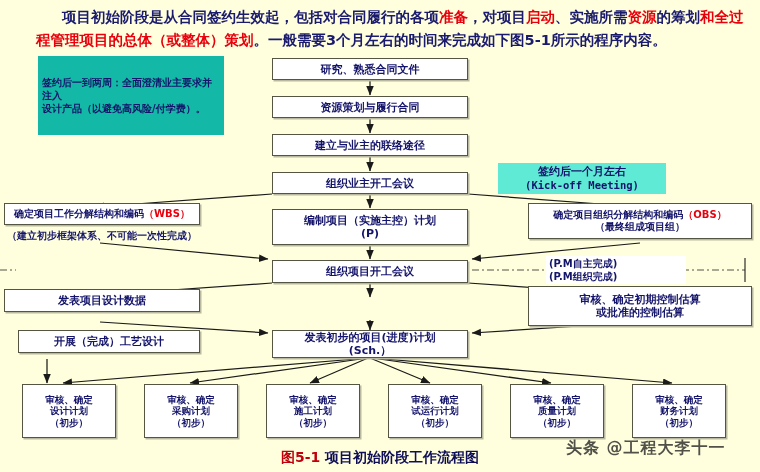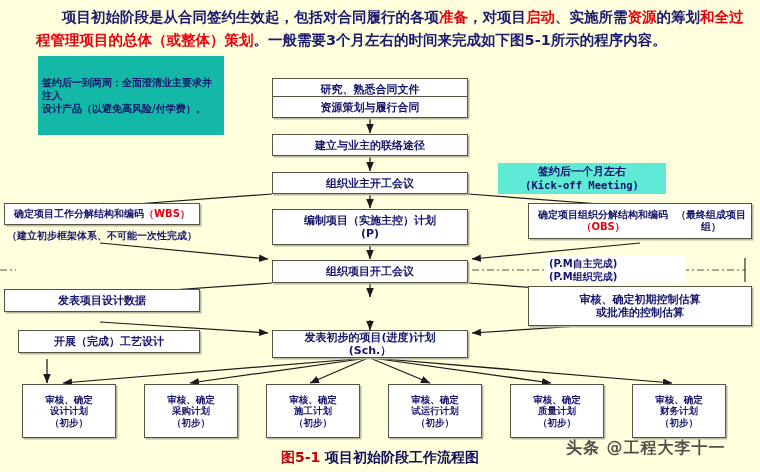--- a/index.html
+++ b/index.html
@@ -180,21 +180,21 @@
   <div style="position:absolute; left:498px; top:163px; width:168px; background:#5eead4; padding:2px 4px; box-sizing:border-box;">
     <div style="font-size:11px;font-weight:bold;color:#14146b;line-height:14px;text-align:center;">签约后一个月左右</div>
     <div style="font-size:10.5px;font-weight:bold;color:#14146b;line-height:13px;text-align:center;font-family:'DejaVu Sans Mono','Liberation Mono',monospace;">(Kick-off Meeting)</div>
   </div>
 
   <div style="position:absolute; left:546px; top:256px; width:140px; background:#ffffff; padding:1px 3px; box-sizing:border-box;">
     <div style="font-size:10px;font-weight:bold;color:#14146b;line-height:13px;">(P.M自主完成)</div>
     <div style="font-size:10px;font-weight:bold;color:#14146b;line-height:13px;">(P.M组织完成)</div>
   </div>
 
-  <div class="node" style="left:272px; top:58px; width:196px; height:22px;margin-top:20px;">
+  <div class="node" style="left:272px; top:58px; width:196px; height:22px;">
     <span>研究、熟悉合同文件</span>
   </div>
 
   <div class="node" style="left:272px; top:96px; width:196px; height:22px;">
     <span>资源策划与履行合同</span>
   </div>
 
   <div class="node" style="left:272px; top:134px; width:196px; height:22px;">
     <span>建立与业主的联络途径</span>
   </div>
@@ -225,21 +225,21 @@
   <div class="subnote" style="left:2px; top:230px; width:200px;">（建立初步框架体系、不可能一次性完成）</div>
 
   <div class="node" style="left:4px; top:289px; width:196px; height:23px;">
     <span>发表项目设计数据</span>
   </div>
 
   <div class="node" style="left:18px; top:330px; width:182px; height:23px;">
     <span>开展（完成）工艺设计</span>
   </div>
 
-  <div class="node small" style="left:528px; top:203px; width:224px; height:36px; flex-direction:row; justify-content:center;">
+  <div class="node small" style="left:528px; top:203px; width:224px; height:36px; flex-direction:column; justify-content:center;">
     <div>
       <span>确定项目组织分解结构和编码</span><span class="red">（OBS）</span>
     </div>
     <div>（最终组成项目组）</div>
   </div>
 
   <div class="node" style="left:528px; top:286px; width:224px; height:40px; white-space:pre-line;">
     <span>审核、确定初期控制估算
 或批准的控制估算</span>
   </div>

